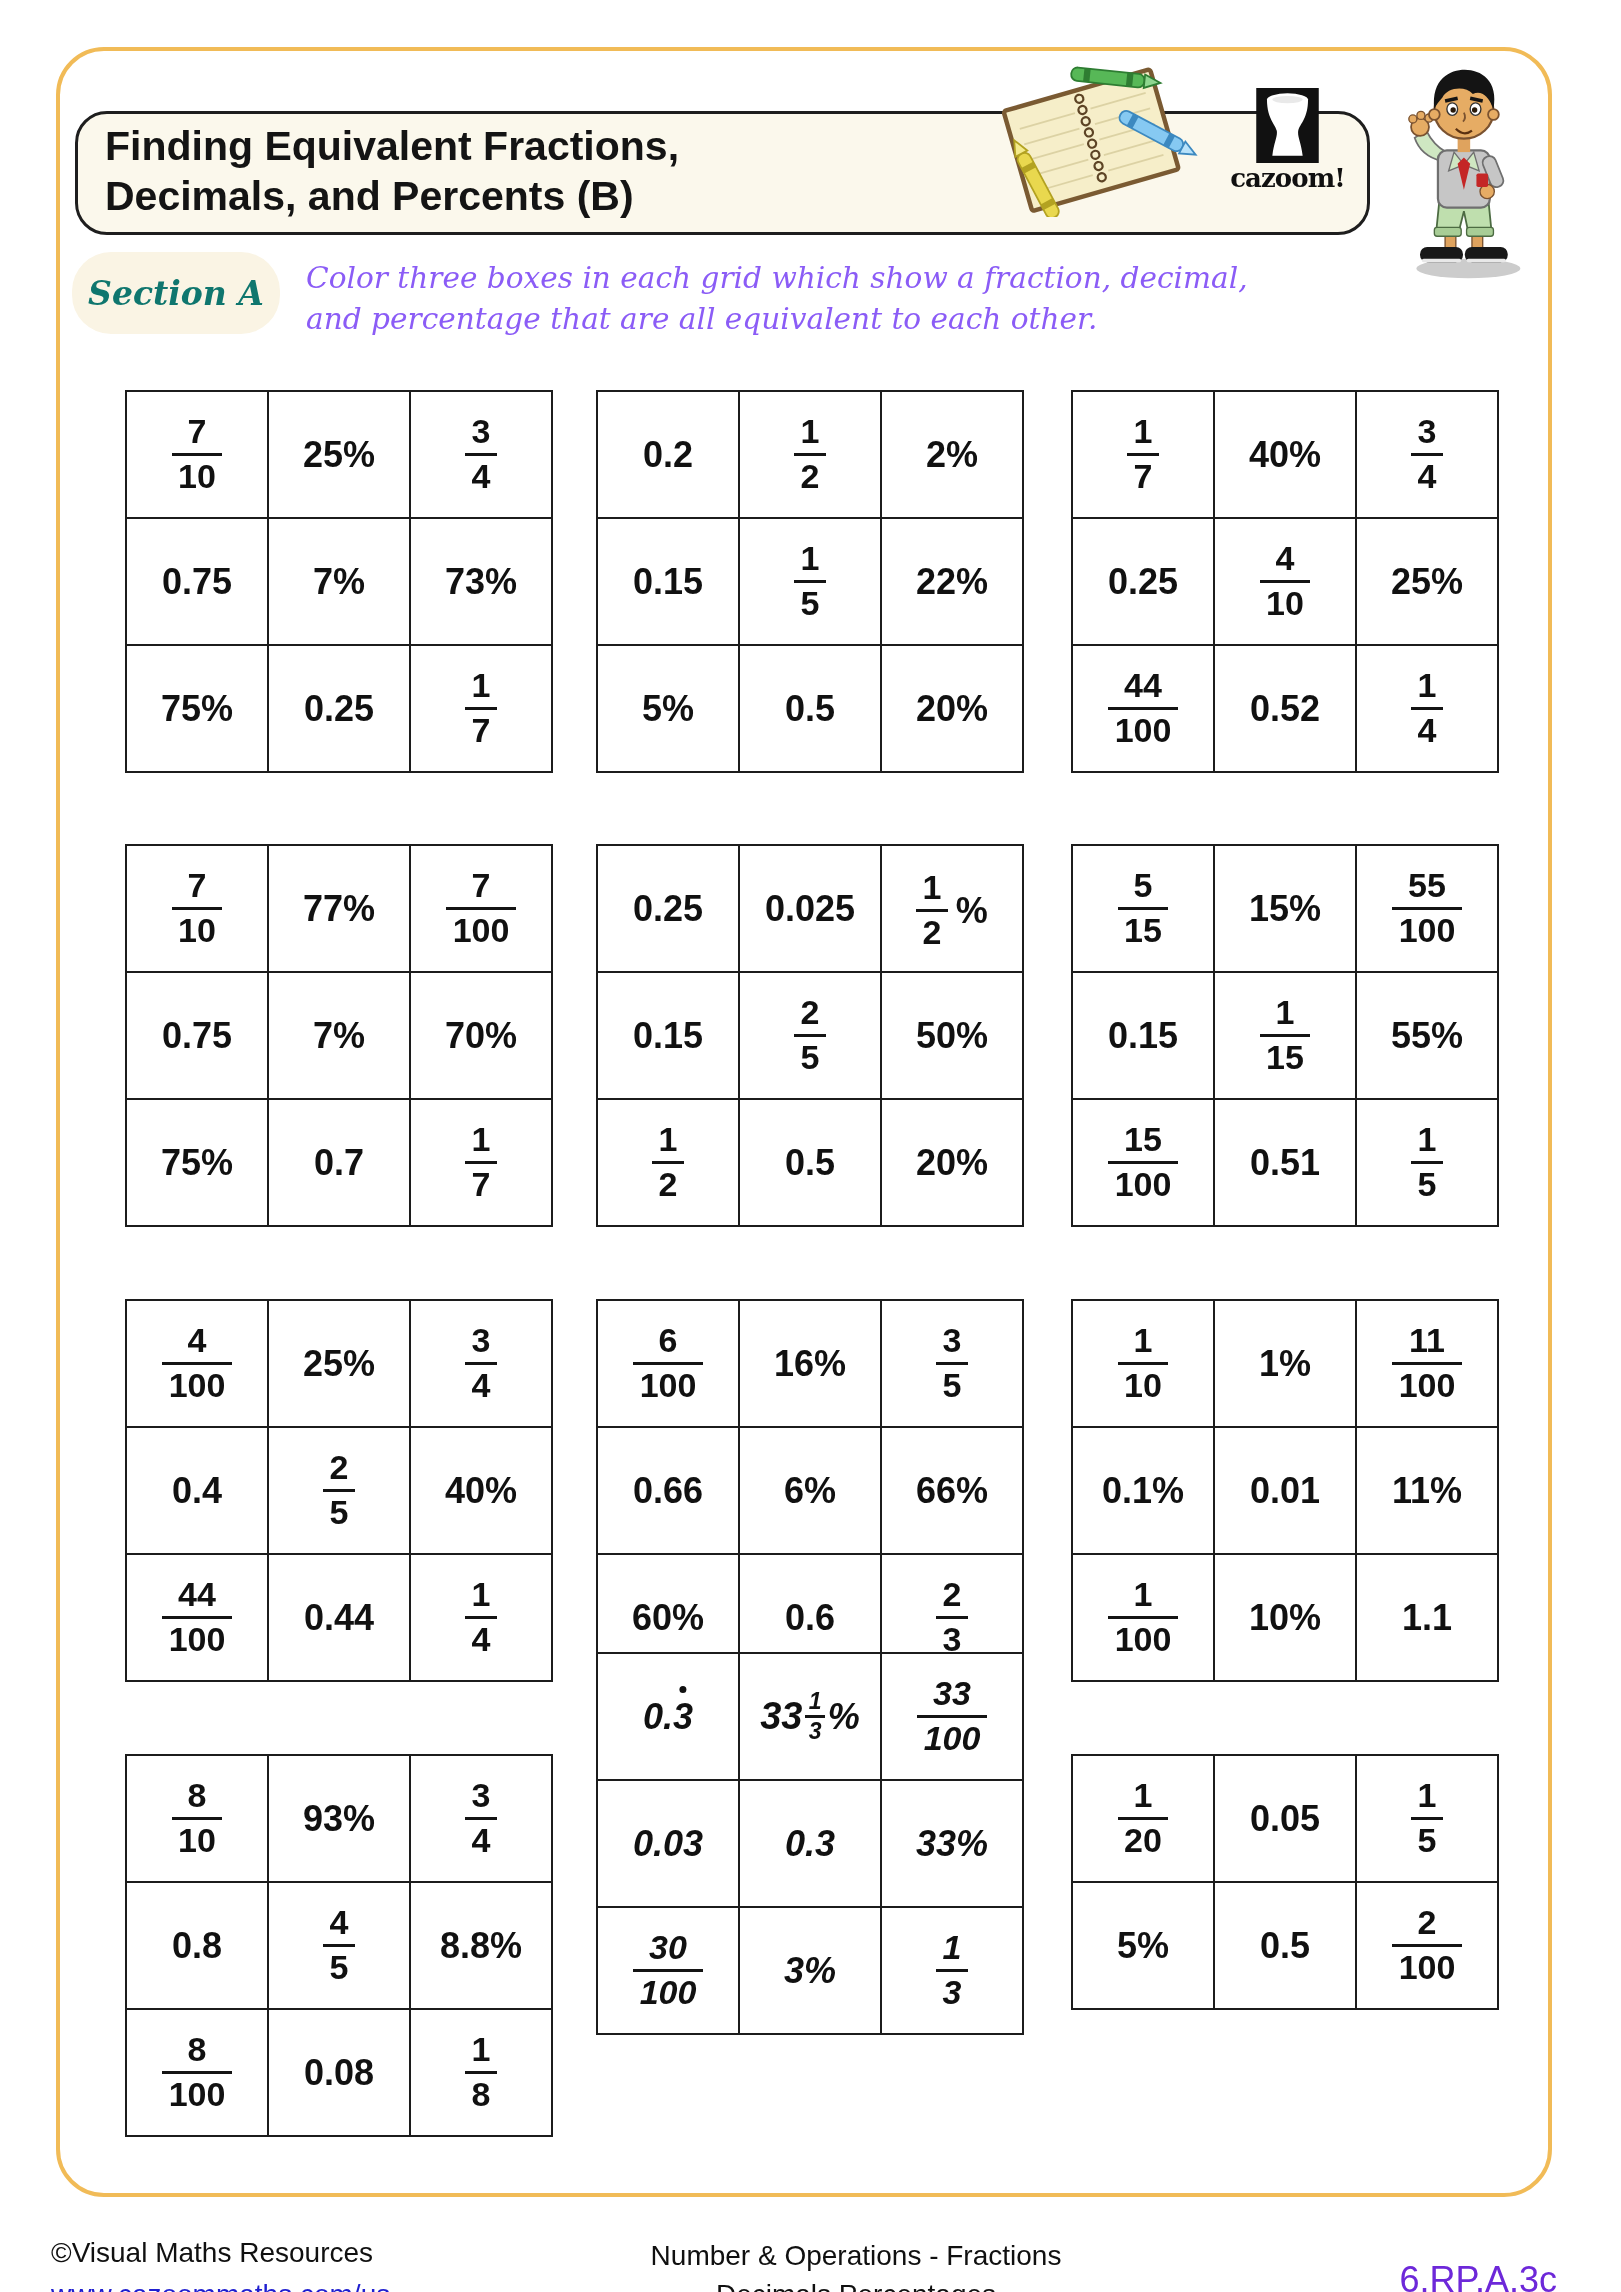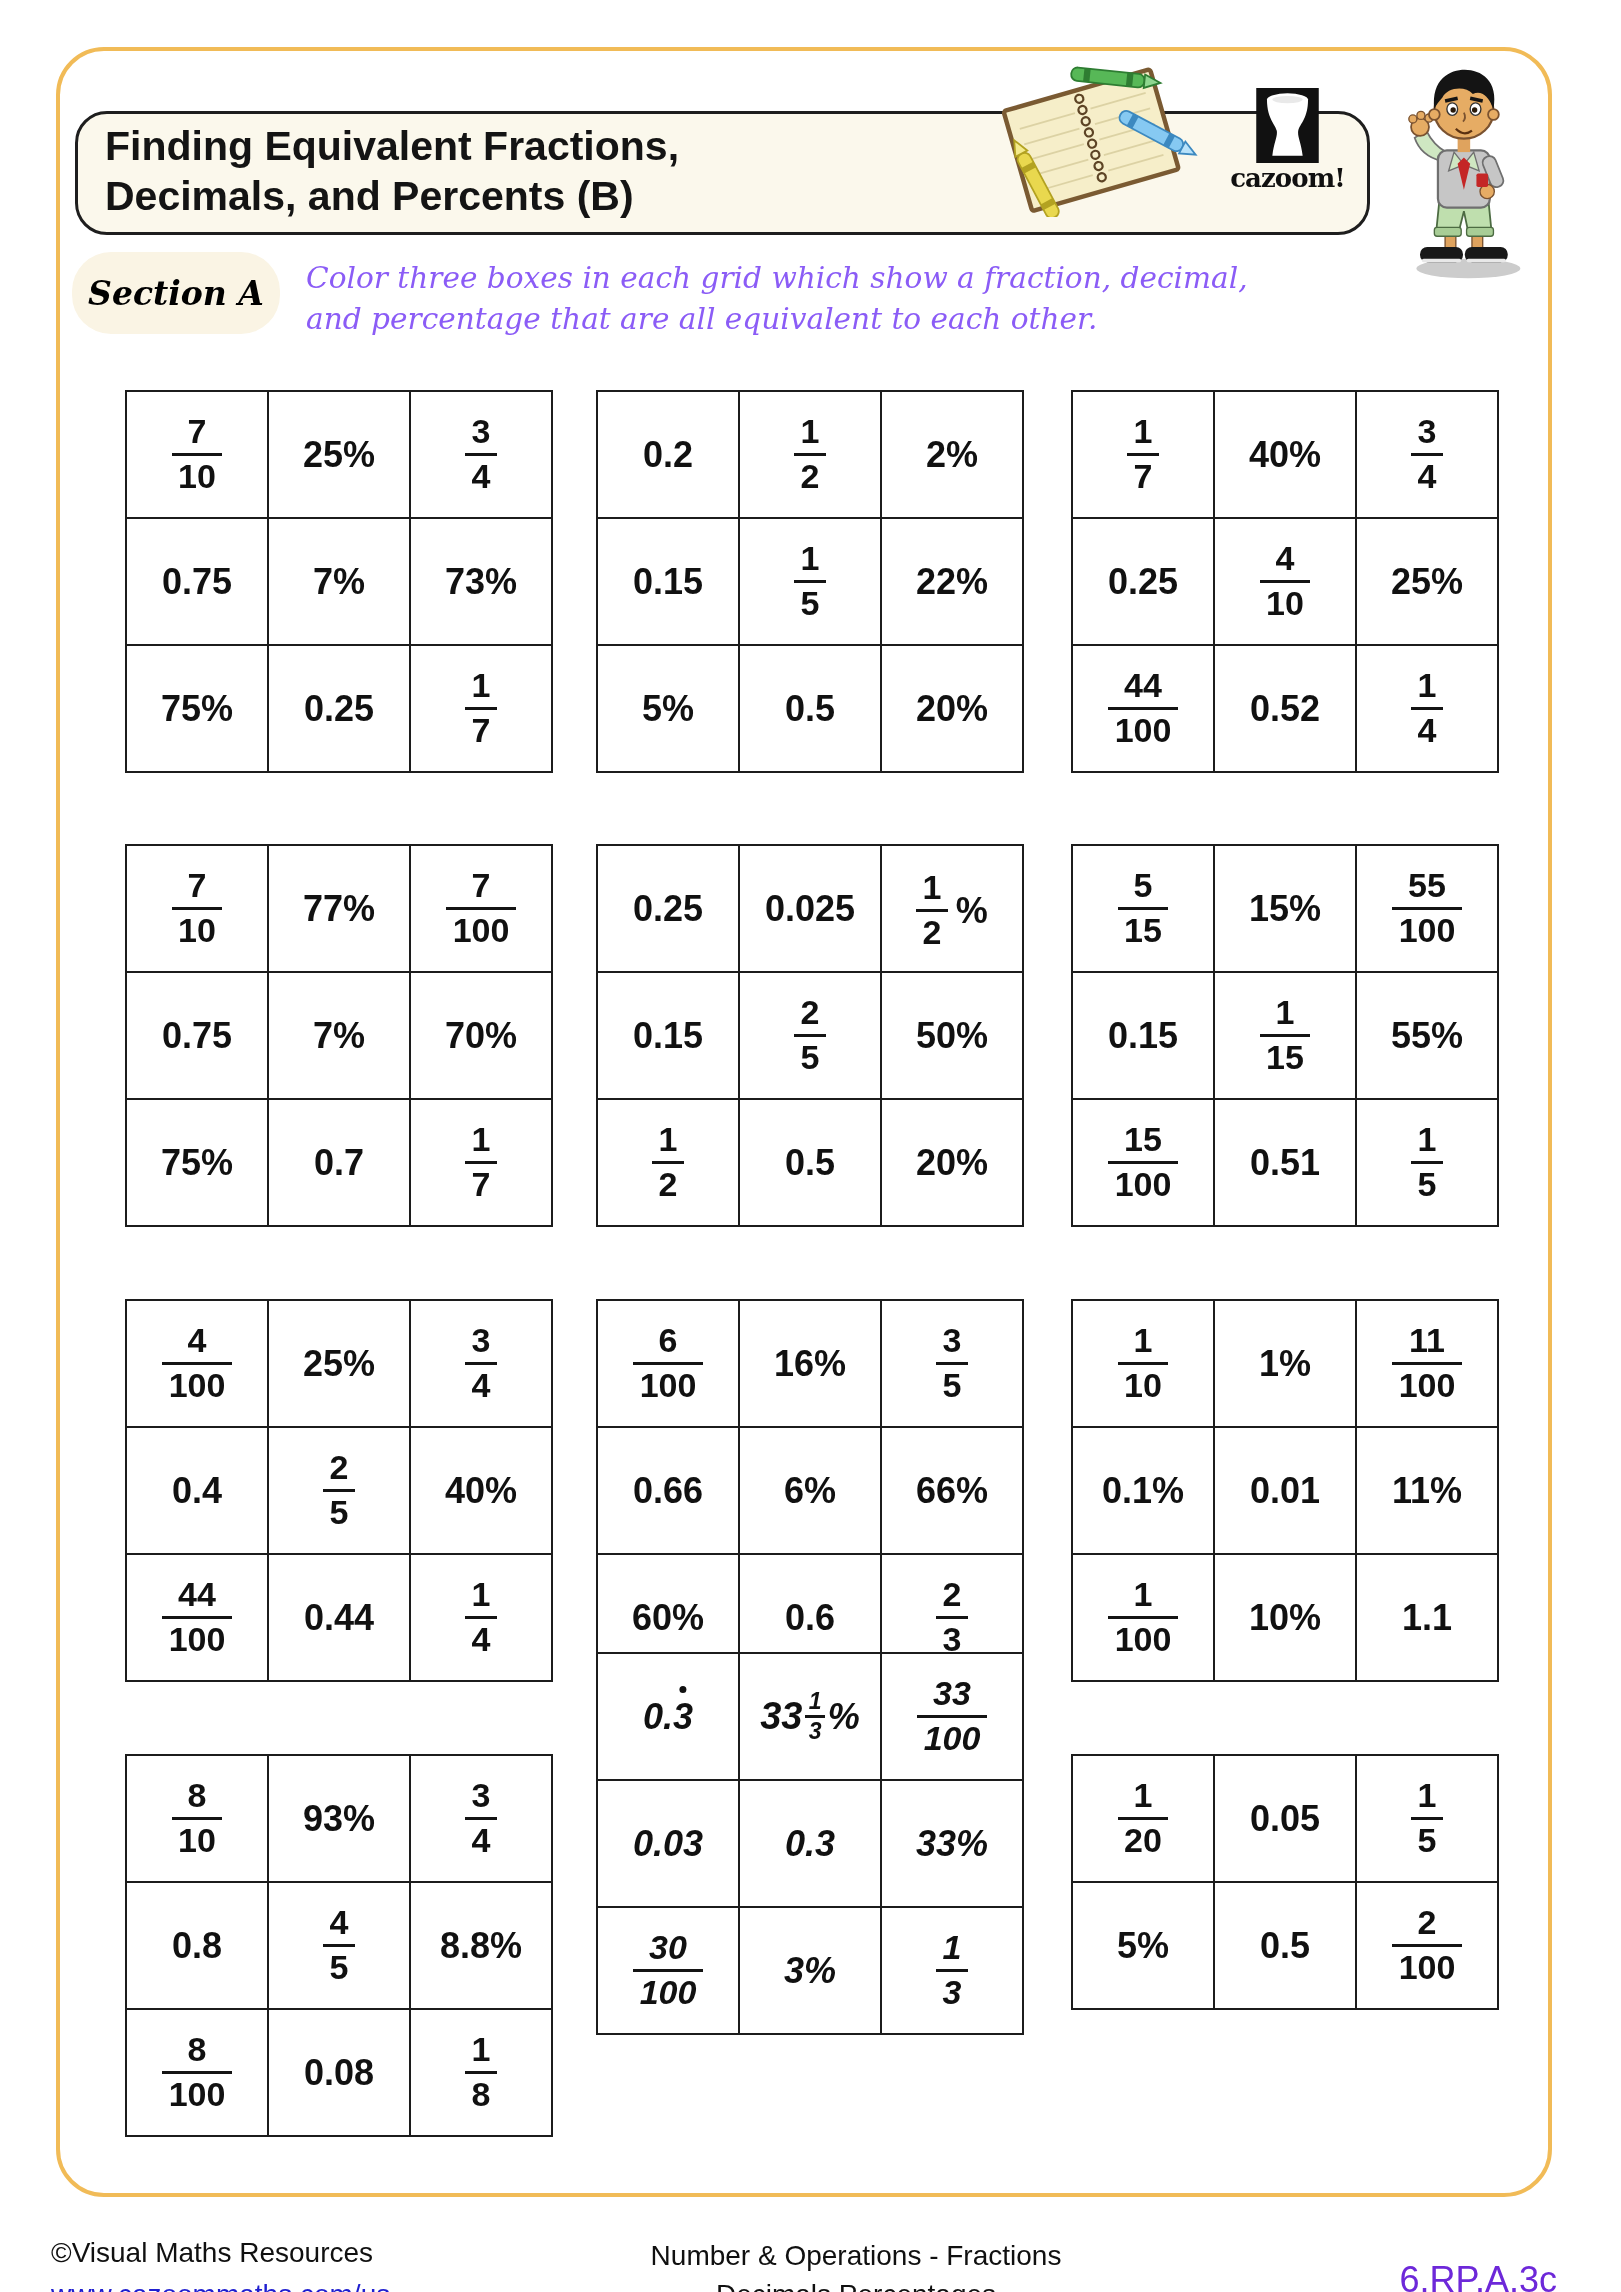--- a/index.html
+++ b/index.html
@@ -25,21 +25,21 @@
   .logo .logo-box{display:block;margin:0 auto;}
   .logo .logo-text{
     display:block;margin-top:0px;font-family:"DejaVu Serif",serif;font-weight:bold;
     font-size:26px;letter-spacing:-0.9px;color:#101010;
   }
   .boy{position:absolute;left:1386px;top:57px;width:154px;height:226px;}
   
   .section-label{
     position:absolute;left:72px;top:252px;width:208px;height:82px;
     background:#FAF4E4;border-radius:39px;display:flex;align-items:center;justify-content:center;
-    font-family:"DejaVu Serif",serif;font-style:italic;font-weight:bold;font-size:33px;color:#000000;
+    font-family:"DejaVu Serif",serif;font-style:italic;font-weight:bold;font-size:33px;color:#0f766e;
   }
   .instructions{
     position:absolute;left:306px;top:258px;font-family:"DejaVu Serif",serif;
     font-style:italic;font-size:29.6px;line-height:1.38;color:#8b5cf6;
   }
   
   .eqgrid{
     position:absolute;border-collapse:collapse;table-layout:fixed;width:421px;background:#fff;
   }
   .eqgrid td{

